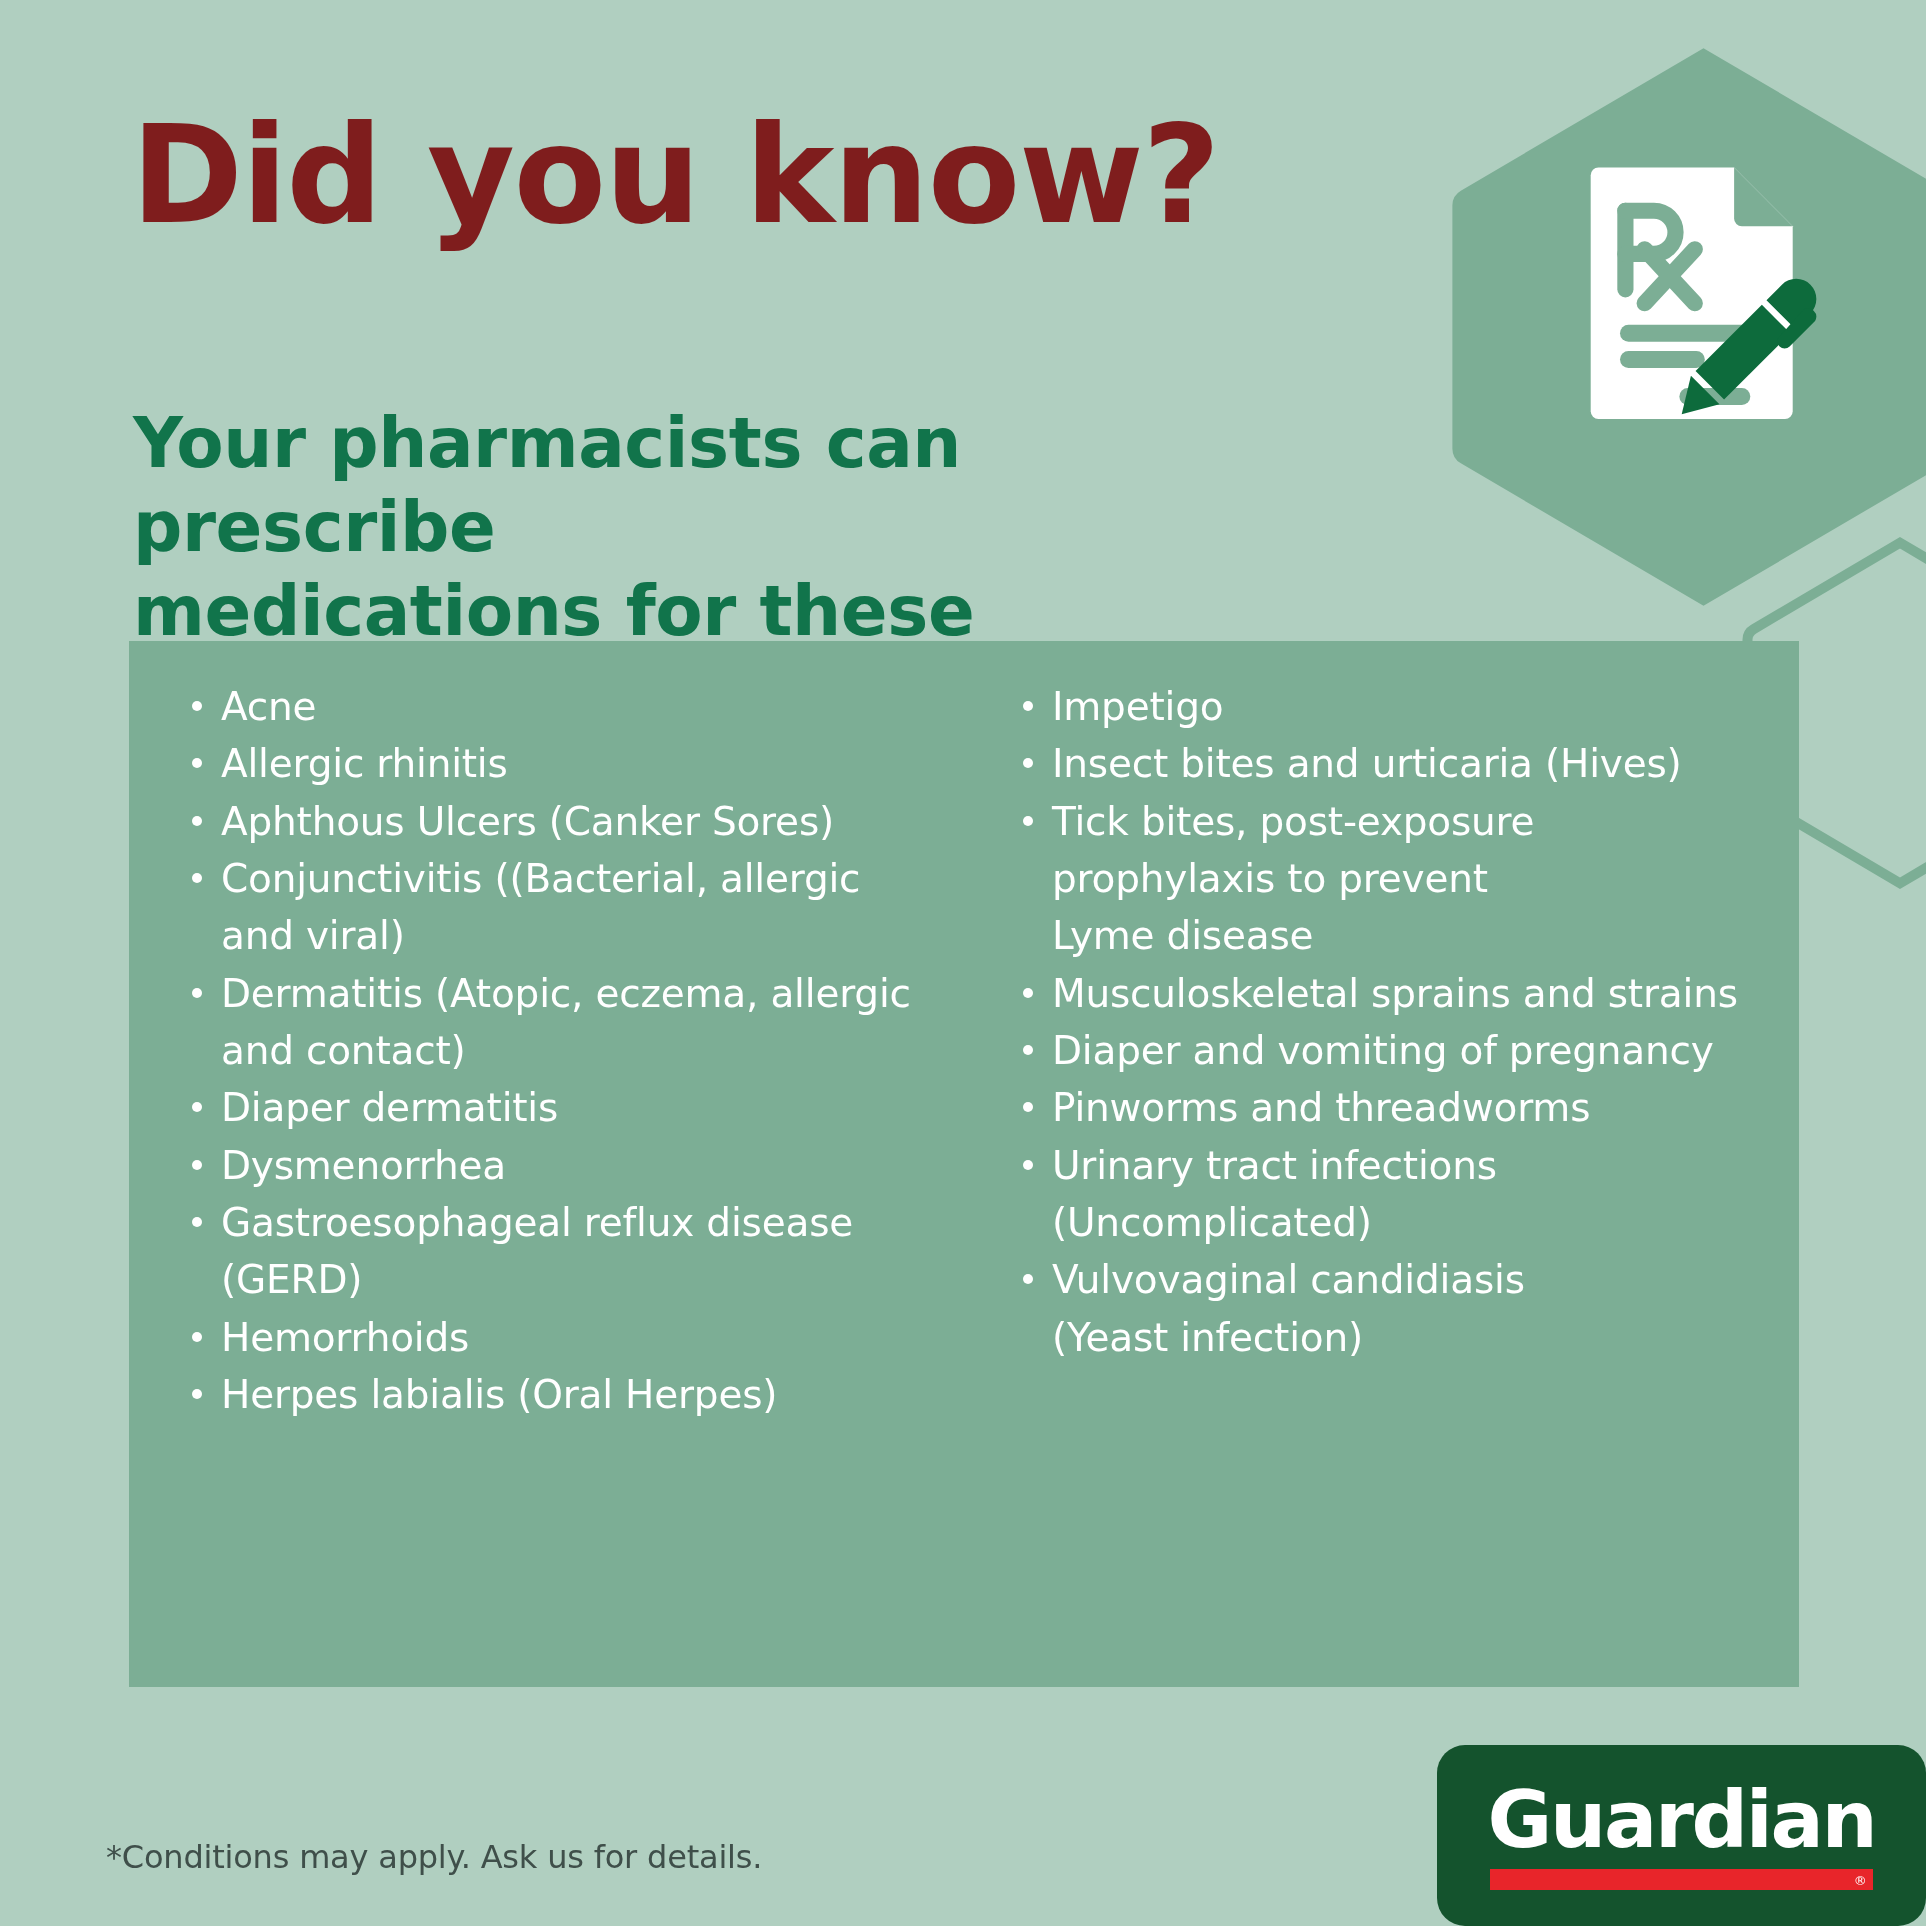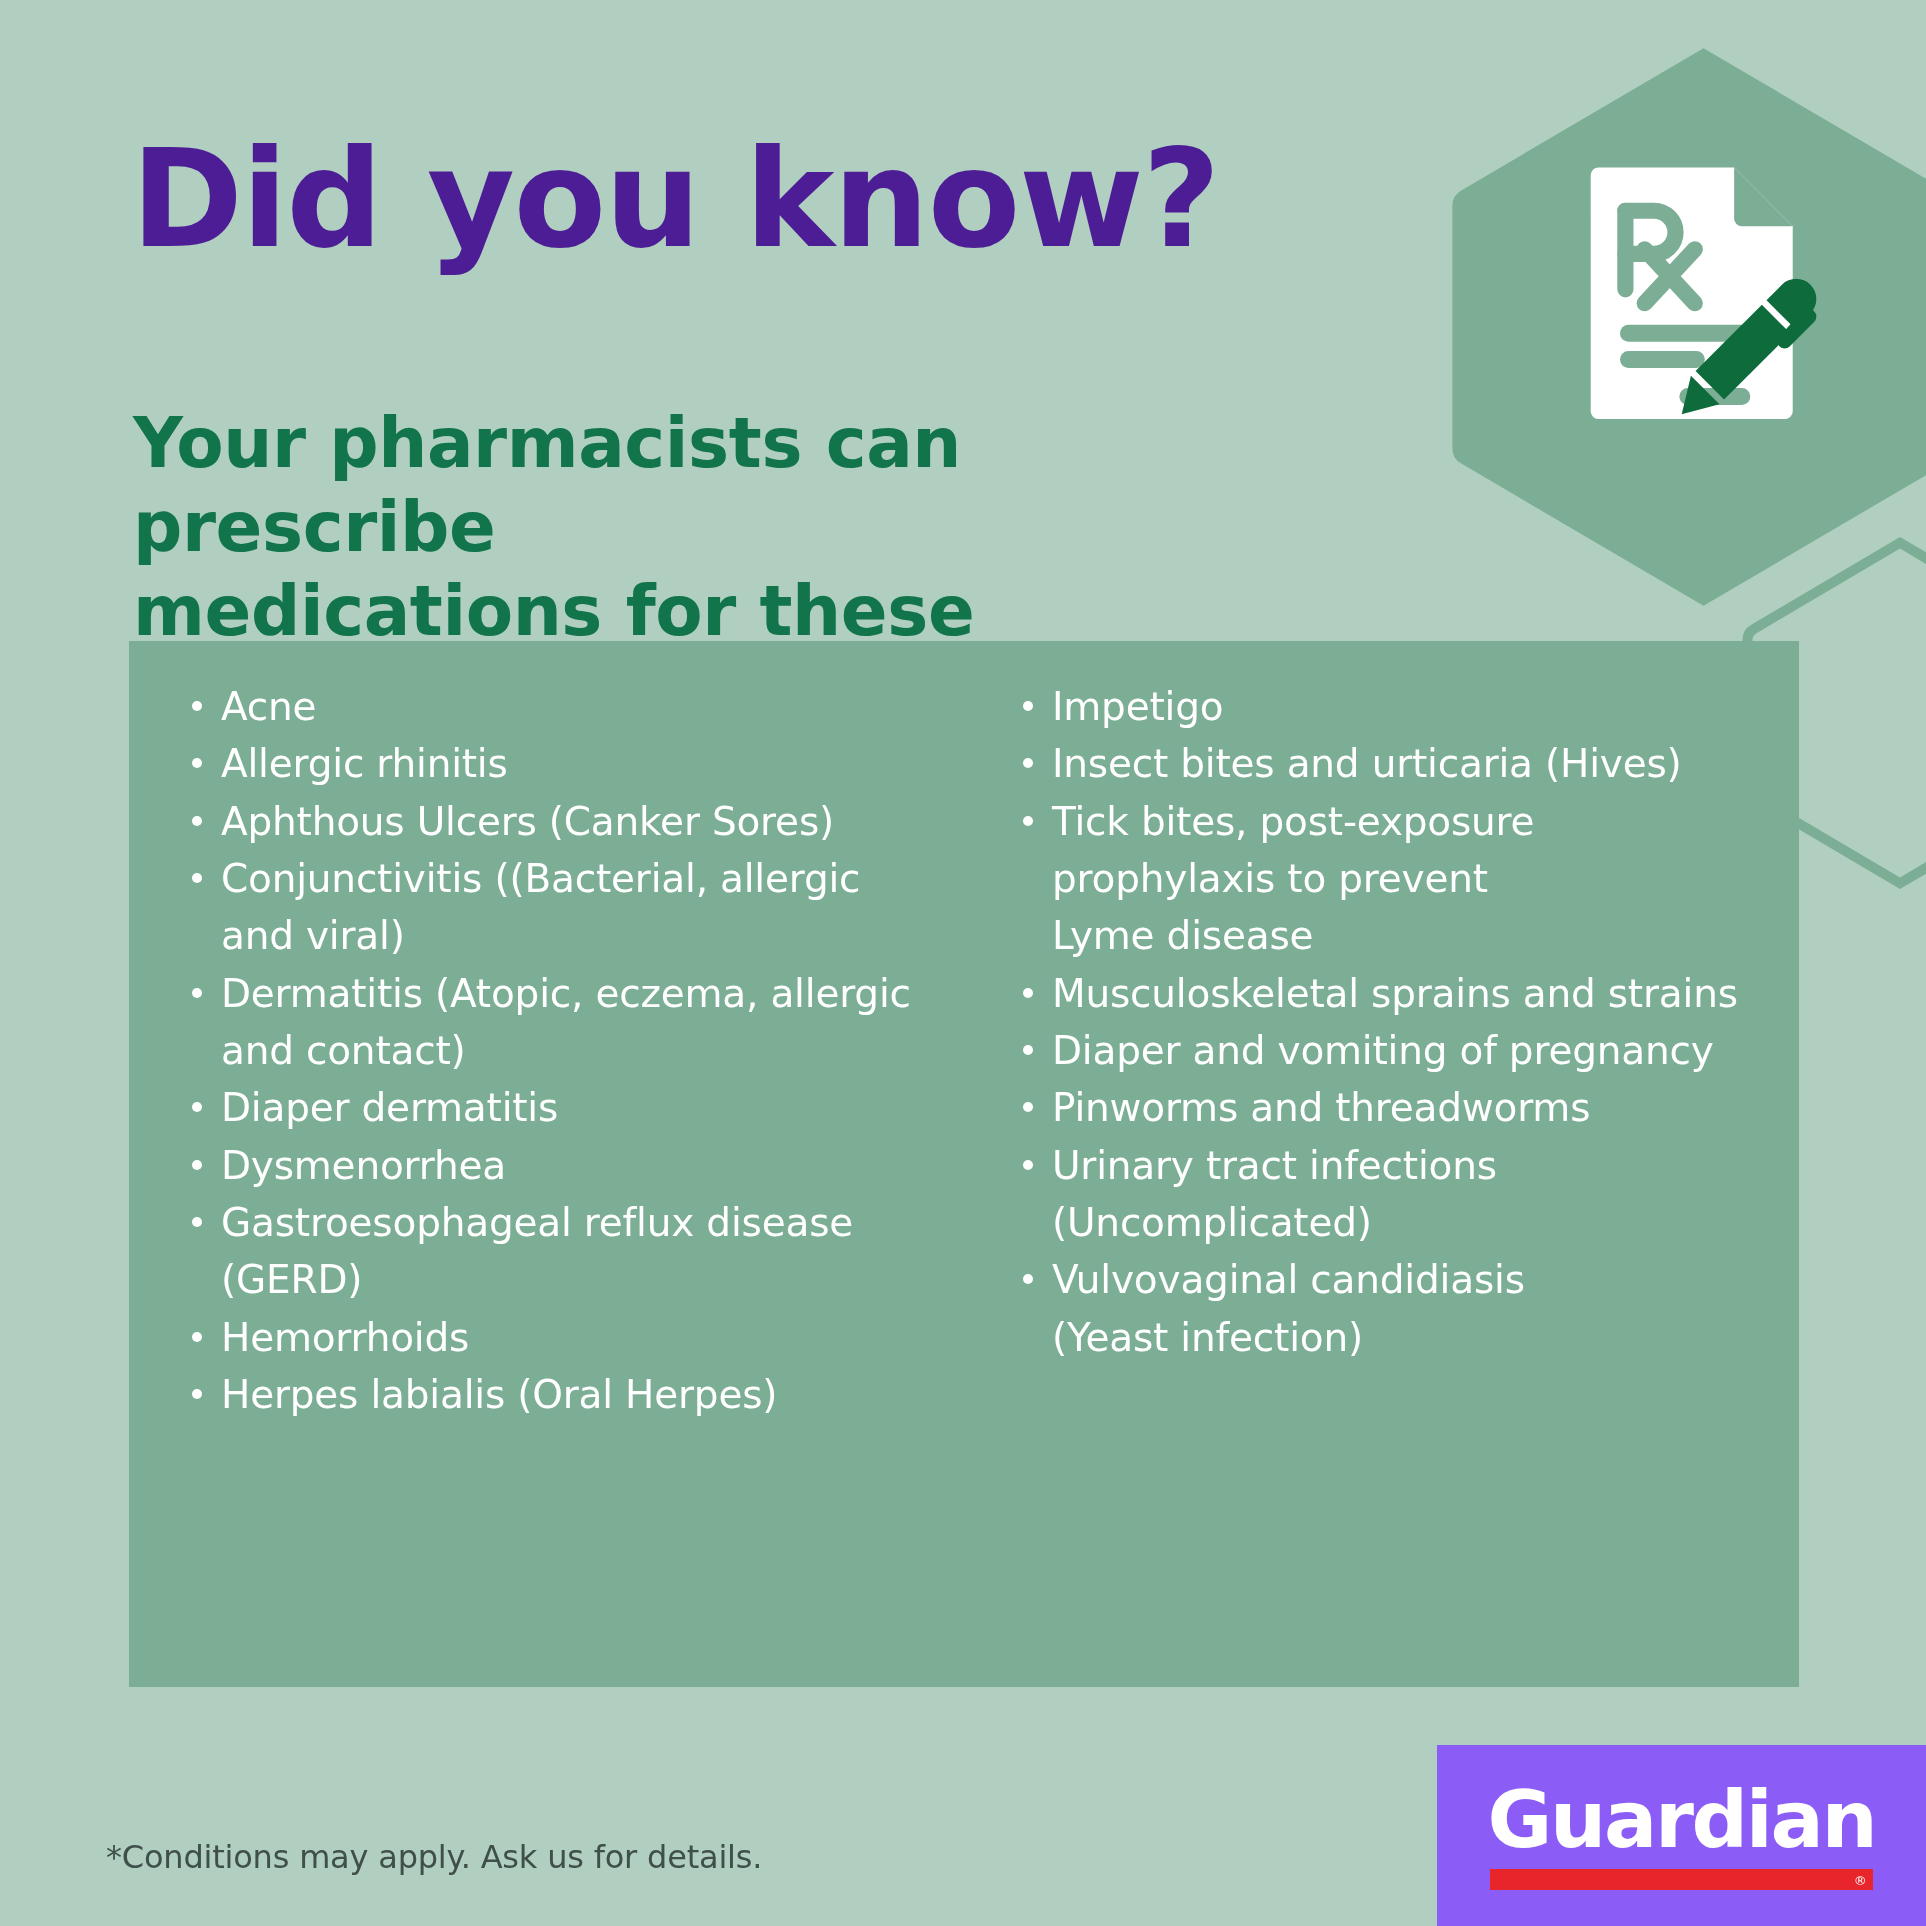--- a/index.html
+++ b/index.html
@@ -18,24 +18,24 @@
   }
   #hex-solid { left:1449px; top:42px; width:509px; height:570px; }
   #hex-outline { left:1738px; top:532px; width:324px; height:362px; }
 
   
   #rx-icon { position:absolute; left:1583px; top:166px; width:239px; height:293px; }
 
   
   #page-title {
     position:absolute;
-    left:131px; top:132px;
+    left:131px; top:108px;
     font-size:135px;
     font-weight:700;
-    color:#4c1d95;
+    color:#7f1d1d;
     letter-spacing:-1.5px;
     line-height:1.0;
     font-family:"DejaVu Sans", sans-serif;
   }
   #page-subtitle {
     position:absolute;
     left:133px; top:401px;
     font-size:69px;
     font-weight:700;
     color:#11744b;
@@ -89,25 +89,26 @@
     font-size:32px;
     color:#3f4f4a;
     letter-spacing:-0.2px;
   }
 
   
   #brand-logo {
     position:absolute;
     left:1437px; top:1745px;
     width:489px; height:181px;
-    background:#8b5cf6;
+    background:#14532d;
     display:flex;
     flex-direction:column;
     align-items:center;
     justify-content:center;
+    border-radius:28px;
   }
   #brand-wordmark {
     color:#ffffff;
     font-size:79px;
     font-weight:700;
     letter-spacing:-2.3px;
     line-height:1;
     font-family:"DejaVu Sans", sans-serif;
   }
   #brand-rule {

